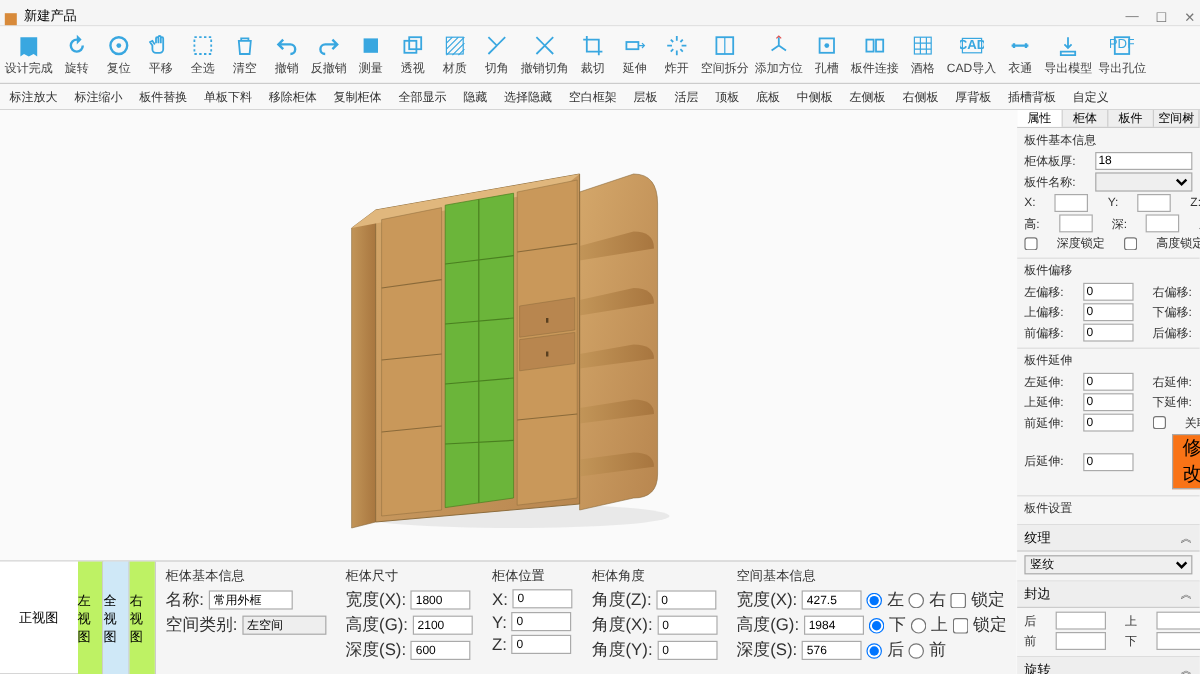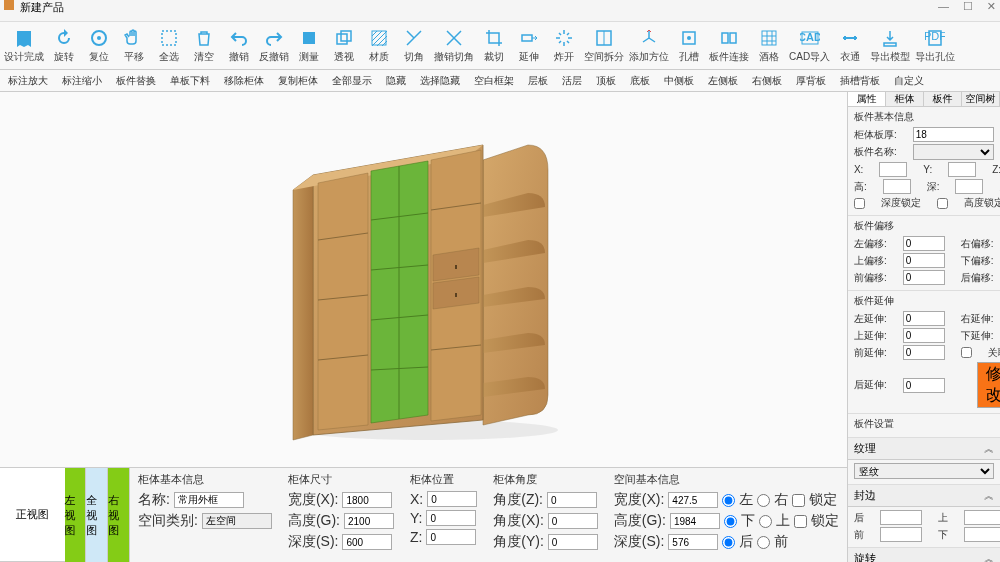--- a/index.html
+++ b/index.html
@@ -1,34 +1,34 @@
 <!DOCTYPE html>
 <html><head>
 <meta charset="utf-8">
 <style>
 *{box-sizing:border-box;margin:0;padding:0;font-family:"Microsoft YaHei",SimSun,sans-serif;font-size:11px}
 body{width:1000px;height:562px;background:#fff;display:flex;flex-direction:column;overflow:hidden}
-.titlebar{height:22px;background:#f5f5f5;display:flex;align-items:flex-start;padding:0 4px;border-bottom:1px solid #ddd}
+.titlebar{height:22px;background:#f5f5f5;display:flex;align-items:flex-end;padding:0 4px;border-bottom:1px solid #ddd}
 .titlebar .sq{width:10px;height:10px;background:#d88a3a;margin-right:6px}
 .win-btns{margin-left:auto;display:flex;gap:14px;font-size:12px;color:#777}
 .win-btns span{cursor:pointer}
 .toolbar{height:48px;background:#f8f8f8;display:flex;align-items:center;padding:0 2px;border-bottom:1px solid #ccc;gap:1px;overflow:hidden}
 .tb-btn{display:flex;flex-direction:column;align-items:center;justify-content:center;min-width:34px;height:44px;cursor:pointer;padding:0 2px}
 .tb-ico{width:22px;height:22px;display:flex;align-items:center;justify-content:center;color:#39a7e0;font-size:18px}
 .tb-lbl{font-size:10px;color:#444;margin-top:1px;white-space:nowrap}
 .toolbar2{height:22px;background:#f8f8f8;display:flex;align-items:center;padding:0 2px;border-bottom:1px solid #ccc;gap:2px;overflow:hidden}
 .tb2-btn{padding:2px 6px;font-size:10px;color:#333;cursor:pointer;white-space:nowrap}
 .main{flex:1;display:flex;min-height:0}
 .viewport{flex:1;background:#fafafa;position:relative;display:flex;flex-direction:column}
 .canvas{flex:1;display:flex;align-items:center;justify-content:center}
 .bottom-panel{height:95px;border-top:1px solid #ccc;display:flex;background:#f5f5f5}
 .view-switch{width:130px;border-right:1px solid #ccc;display:flex;}
 .vs-top{flex:1;display:flex;align-items:center;justify-content:center;border-bottom:1px solid #ccc;background:#fff}
 .vs-bot{flex:1;display:flex}
-.vs-cell{flex:1;display:flex;align-items:center;justify-content:center;border-right:1px solid #ccc;background:#84cc16;cursor:pointer}
+.vs-cell{flex:1;display:flex;align-items:center;justify-content:center;border-right:1px solid #ccc;background:#bef264;cursor:pointer}
 .vs-cell:last-child{border-right:none}
 .vs-cell.active{background:#cfe8f7}
 .info-section{padding:4px 8px;display:flex;flex-direction:column;gap:3px}
 .info-title{font-size:11px;color:#333;margin-bottom:1px}
 .info-row{display:flex;align-items:center;gap:4px}
 .info-row label{font-size:14px;color:#333;white-space:nowrap}
 .info-row input[type=text]{width:50px;height:16px;border:1px solid #aaa;font-size:10px;padding:0 3px;background:#fff}
 .info-row input.wide{width:70px}
 .right-panel{width:208px;border-left:1px solid #ccc;background:#f5f5f5;display:flex;flex-direction:column;overflow-y:auto;font-size:10px}
 .rp-tabs{display:flex;height:20px;border-bottom:1px solid #ccc;background:#eee}

